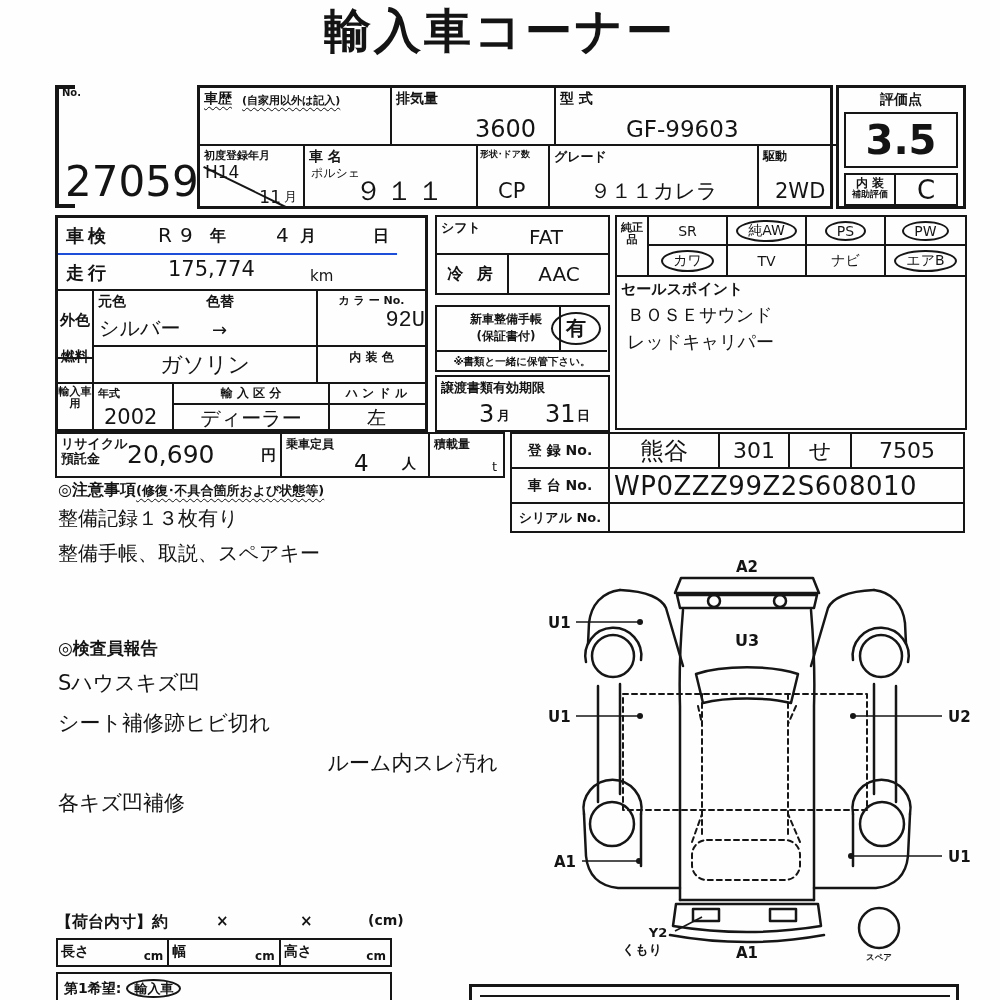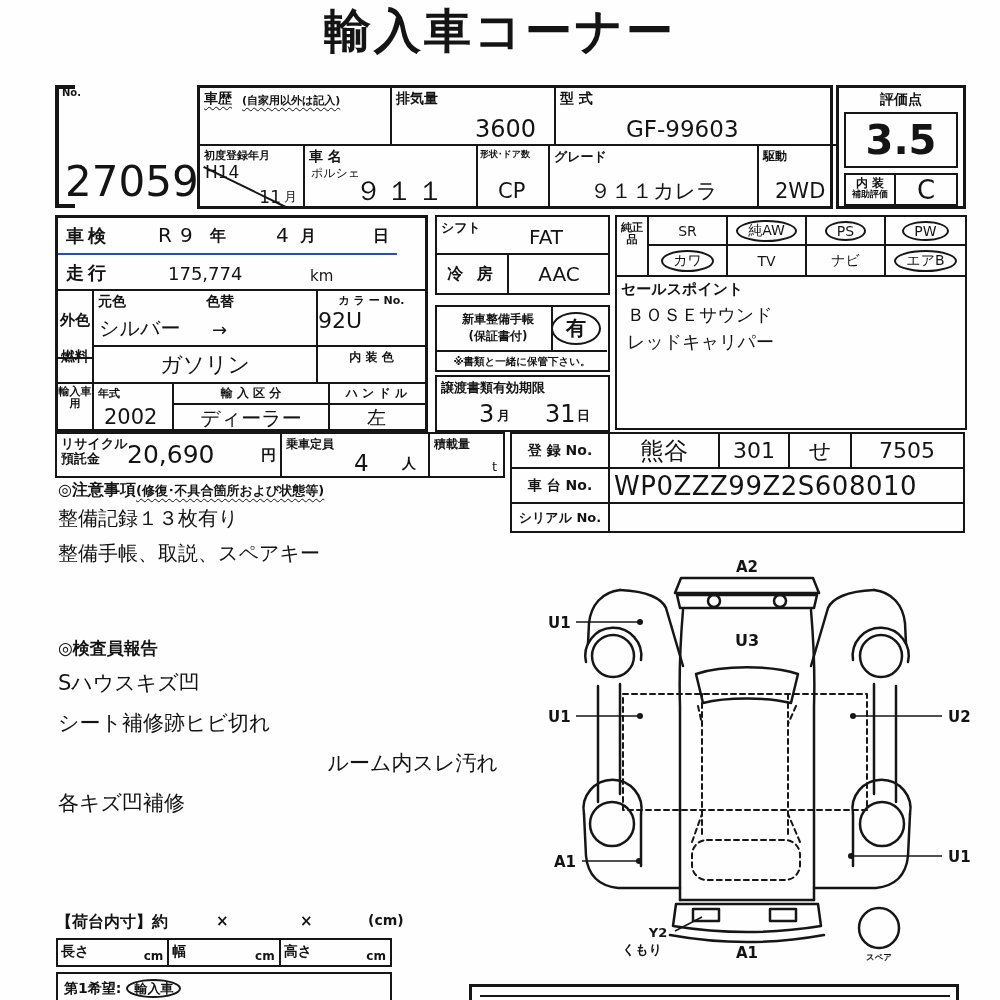--- a/index.html
+++ b/index.html
@@ -90,34 +90,34 @@
       <span class="abs" style="left:100px;top:5px;font-size:20px;">R</span>
       <span class="abs" style="left:122px;top:5px;font-size:20px;">9</span>
       <span class="abs bold" style="left:152px;top:8px;font-size:16px;">年</span>
       <span class="abs" style="left:218px;top:5px;font-size:20px;">4</span>
       <span class="abs bold" style="left:242px;top:8px;font-size:16px;">月</span>
       <span class="abs bold" style="right:8px;top:8px;font-size:16px;">日</span>
     </div>
 
     <div class="abs" style="left:0;top:37px;width:367px;height:36px;border-bottom:2px solid #161616;">
       <span class="abs bold" style="left:8px;top:6px;font-size:18px;letter-spacing:4px;">走行</span>
-      <span class="abs" style="left:110px;top:8px;font-size:18px;">175,774</span>
+      <span class="abs" style="left:110px;top:2px;font-size:21px;">175,774</span>
       <span class="abs" style="left:252px;top:12px;font-size:15px;">km</span>
     </div>
 
     <div class="abs vlab" style="left:0;top:73px;width:36px;height:68px;border-right:2px solid #161616;border-bottom:2px solid #161616;font-size:15px;padding-top:21px;">外色</div>
     <div class="abs" style="left:36px;top:73px;width:224px;height:56px;border-right:2px solid #161616;border-bottom:2px solid #161616;">
       <span class="abs bold" style="left:4px;top:2px;font-size:14px;">元色</span>
       <span class="abs bold" style="left:112px;top:2px;font-size:14px;">色替</span>
       <span class="abs" style="left:5px;top:24px;font-size:20px;">シルバー</span>
       <span class="abs" style="left:118px;top:28px;font-size:18px;">→</span>
     </div>
     <div class="abs" style="left:260px;top:73px;width:107px;height:56px;border-bottom:2px solid #161616;">
       <div class="bold" style="font-size:11px;text-align:center;margin-top:2px;">カ ラ ー No.</div>
-      <div style="font-size:22px;text-align:left;">92U</div>
+      <div style="font-size:22px;text-align:right;font-family:Liberation Mono, monospace;">92U</div>
     </div>
 
     <div class="abs vlab" style="left:0;top:129px;width:36px;height:37px;border-right:2px solid #161616;border-bottom:2px solid #161616;font-size:14px;padding-top:2px;">燃料</div>
     <div class="abs ctr" style="left:36px;top:129px;width:224px;height:37px;border-right:2px solid #161616;border-bottom:2px solid #161616;font-size:22px;">ガソリン</div>
     <div class="abs" style="left:260px;top:129px;width:107px;height:37px;border-bottom:2px solid #161616;">
       <div class="bold" style="font-size:12px;text-align:center;margin-top:2px;">内 装 色</div>
       <div style="font-size:16px;text-align:center;"></div>
     </div>
 
     <div class="abs vlab" style="left:0;top:166px;width:36px;height:45px;font-size:11px;padding-top:2px;border-right:2px solid #161616;">輸入車用</div>
@@ -137,21 +137,21 @@
 
   <div class="abs b2" style="left:435px;top:215px;width:175px;height:40px;border-width:2.5px;">
     <span class="celllab" style="font-size:13px;">シフト</span>
     <span class="abs" style="left:92px;top:8px;font-size:20px;">FAT</span>
   </div>
   <div class="abs" style="left:435px;top:255px;width:175px;height:40px;border:2.5px solid #161616;border-top:none;">
     <div class="abs ctr bold" style="left:0;top:0;width:72px;height:100%;border-right:2px solid #161616;font-size:16px;letter-spacing:4px;">冷 房</div>
     <div class="abs ctr" style="left:72px;top:0;width:100px;height:100%;font-size:20px;">AAC</div>
   </div>
   <div class="abs" style="left:435px;top:305px;width:175px;height:67px;border:2.5px solid #161616;">
-    <div class="abs" style="left:8px;top:0;width:108px;height:43px;border-right:2px solid #161616;text-align:center;line-height:1.4;">
+    <div class="abs" style="left:16px;top:0;width:108px;height:43px;border-right:2px solid #161616;text-align:center;line-height:1.4;">
       <div class="bold" style="font-size:12px;margin-top:4px;">新車整備手帳</div>
       <div class="bold" style="font-size:12px;">(保証書付)</div>
     </div>
     <div class="abs ctr" style="left:108px;top:0;width:62px;height:43px;">
       <span style="border:2.5px solid #161616;border-radius:50%;padding:1px 13px;font-size:20px;font-weight:700;">有</span>
     </div>
     <div class="abs ctr bold" style="left:0;top:43px;width:170px;height:21px;border-top:2px solid #161616;font-size:10.5px;">※書類と一緒に保管下さい。</div>
   </div>
   <div class="abs" style="left:435px;top:375px;width:175px;height:57px;border:2.5px solid #161616;">
     <span class="celllab" style="font-size:13px;">譲渡書類有効期限</span>

